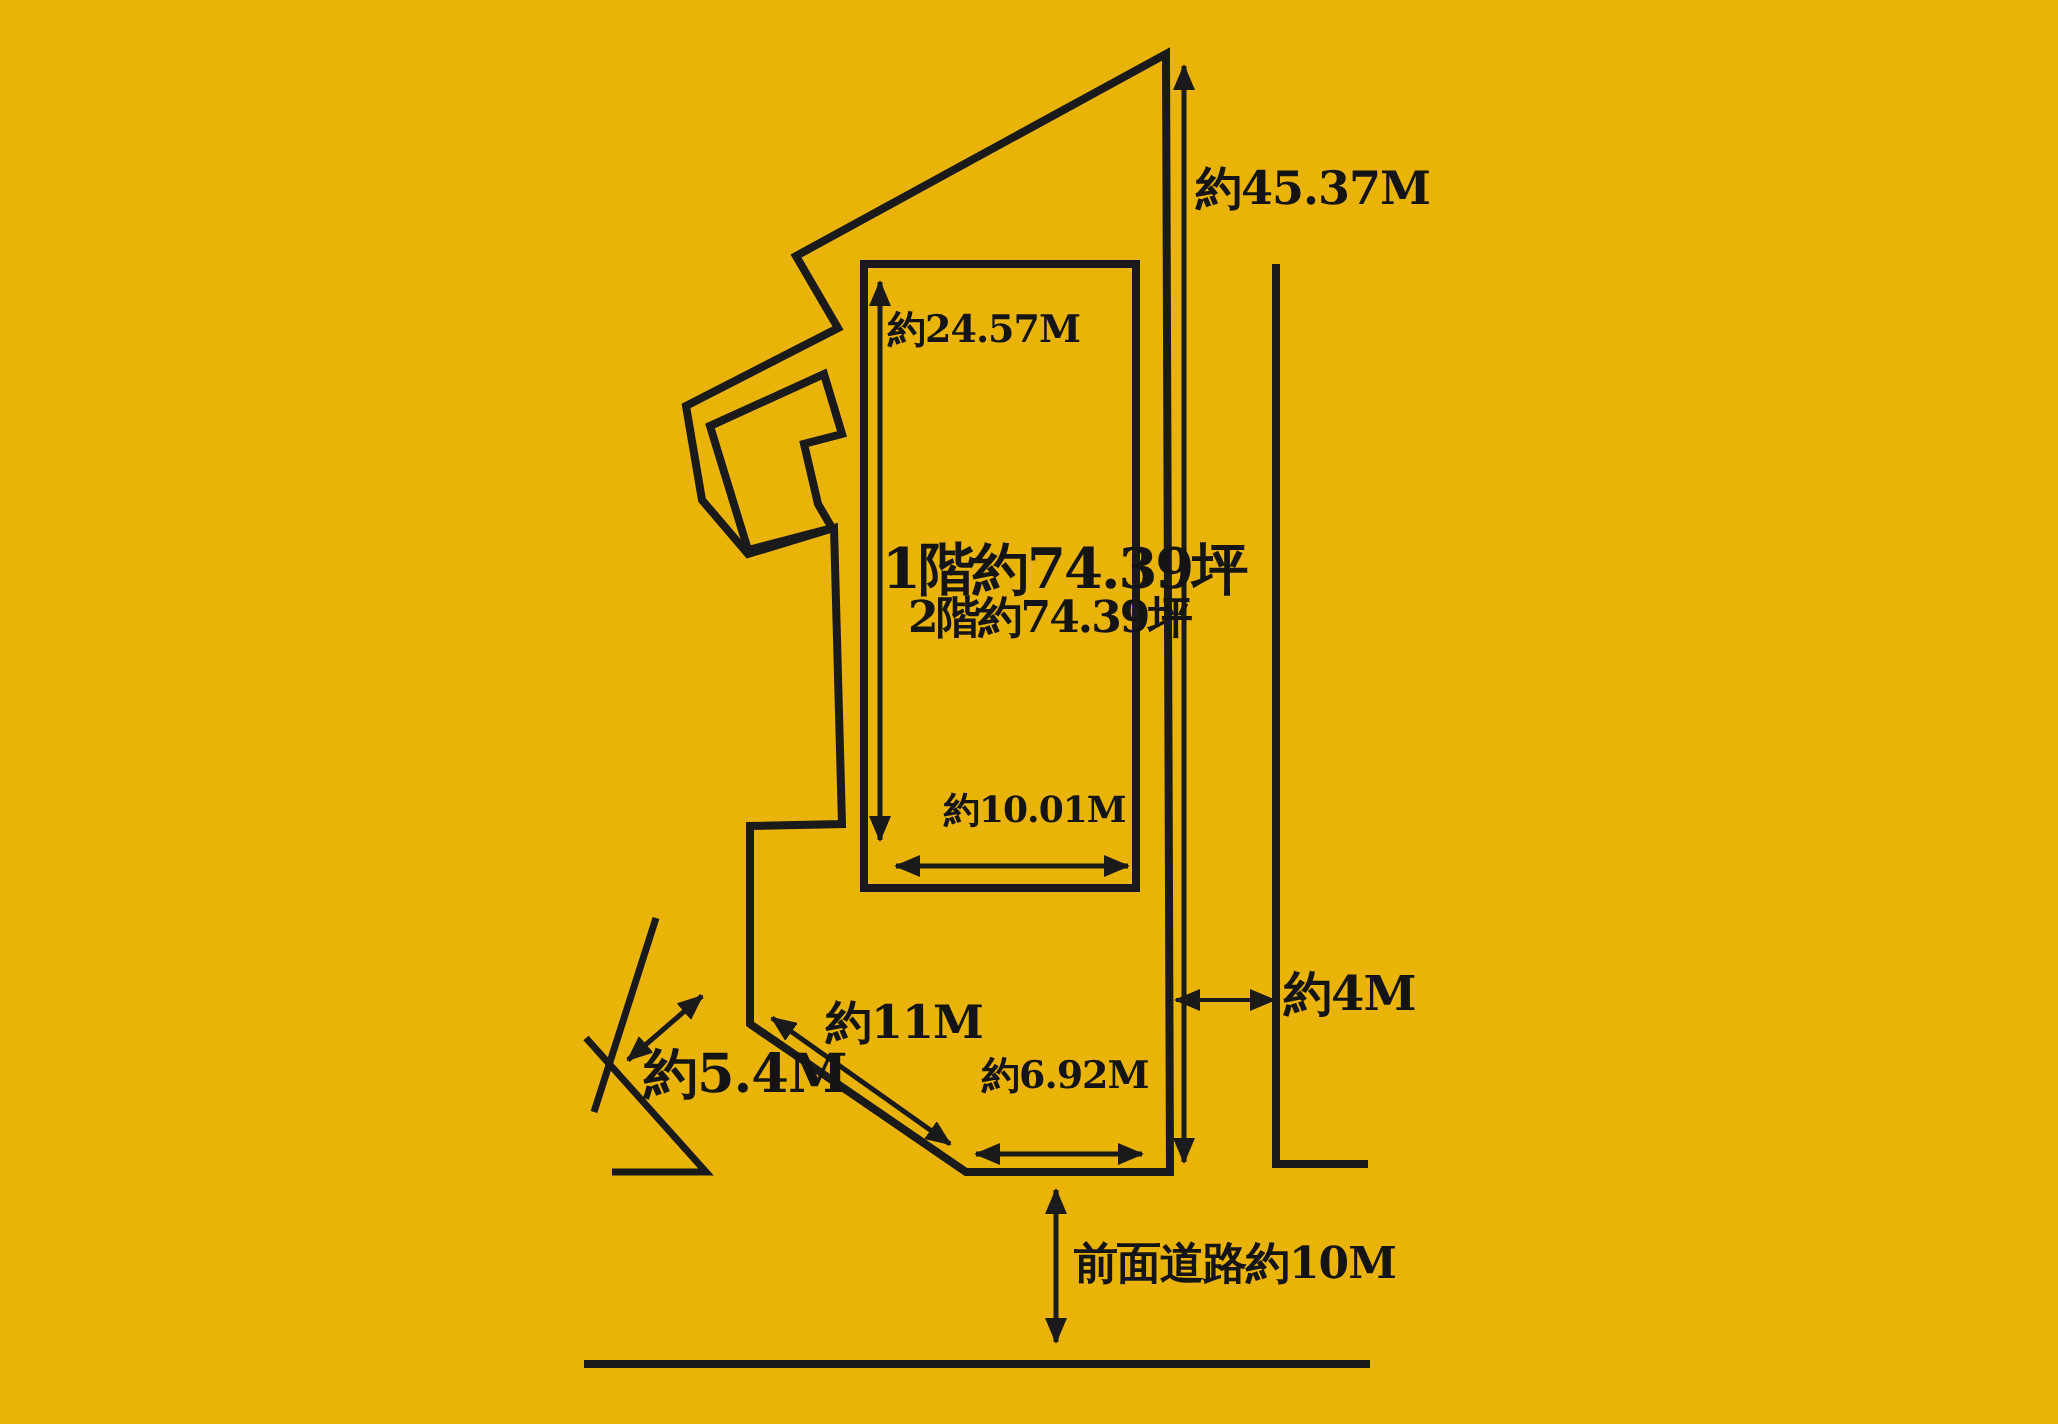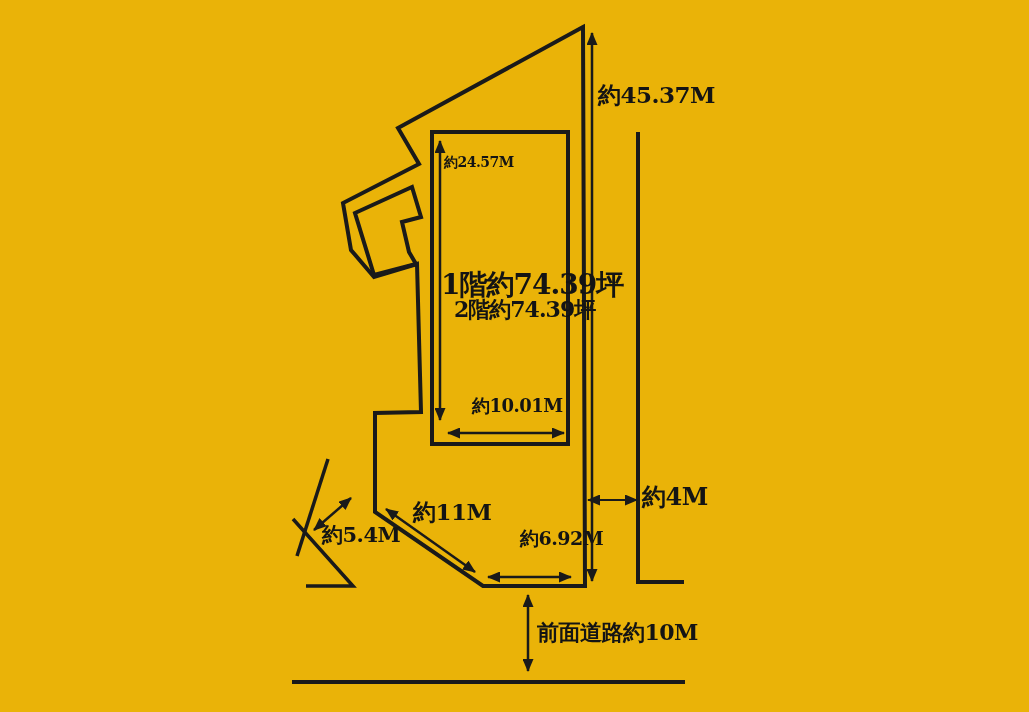--- a/index.html
+++ b/index.html
@@ -14,28 +14,28 @@
   .lbl{
     position:absolute;
     font-family:"DejaVu Serif","Liberation Serif",serif;
     font-weight:bold;
     color:#141414;
     white-space:nowrap;
     line-height:1.1;
     letter-spacing:-0.5px;
   }
   .lbl-45   {left:598px;top:82px; font-size:23px;}
-  .lbl-24   {left:444px;top:155px;font-size:14px;}
+  .lbl-24   {left:444px;top:155px;font-size:19px;}
   .lbl-bname{left:443px;top:243px;font-size:20px;letter-spacing:-1.5px;}
   .lbl-f1   {left:441px;top:270px;font-size:28px;letter-spacing:-1px;}
   .lbl-f2   {left:454px;top:297px;font-size:22px;letter-spacing:-1px;}
   .lbl-10   {left:472px;top:396px;font-size:18px;}
   .lbl-11   {left:413px;top:499px;font-size:23px;}
-  .lbl-54   {left:322px;top:523px;font-size:21px;text-align:right;}
-  .lbl-692  {left:520px;top:528px;font-size:19px;}
+  .lbl-54   {left:322px;top:523px;font-size:27px;text-align:right;}
+  .lbl-692  {left:491px;top:528px;font-size:19px;}
   .lbl-4    {left:642px;top:484px;font-size:24px;}
   .lbl-road {left:537px;top:620px;font-size:22px;}
 </style>
 </head>
 <body>
 
 <div class="canvas">
 
   <svg width="1029" height="712" viewBox="0 0 1029 712">
     <defs>

